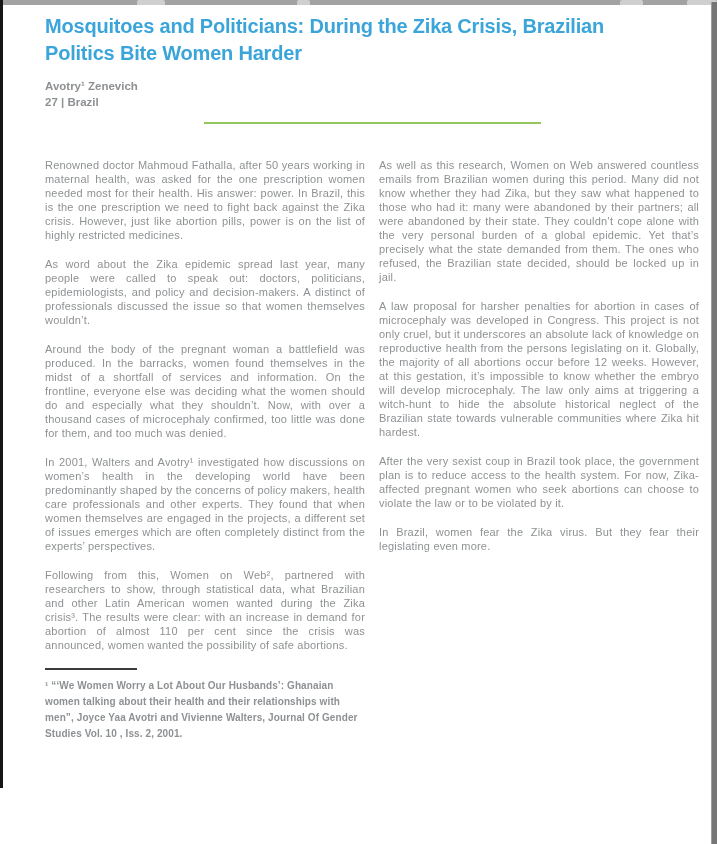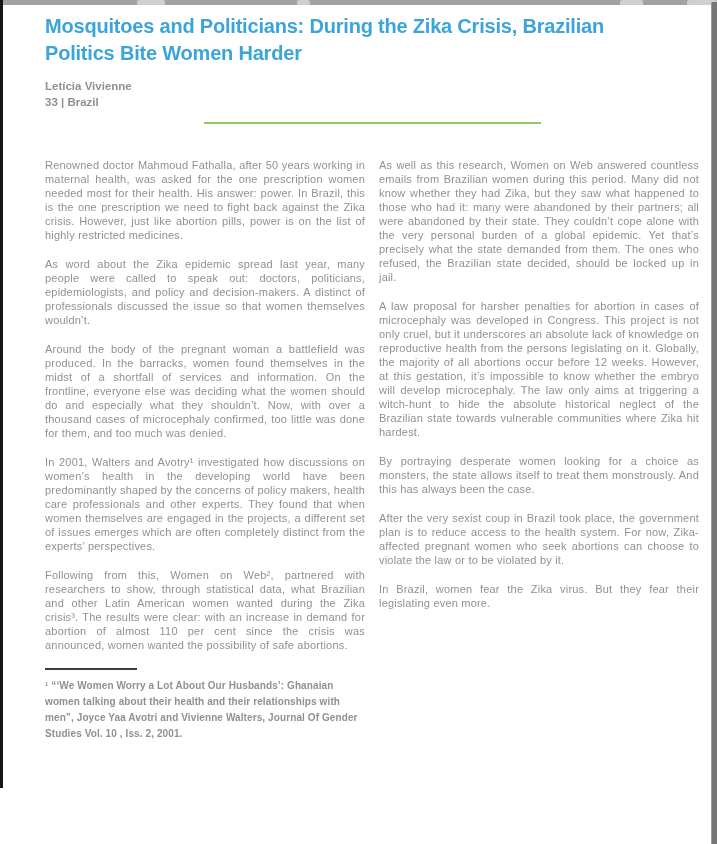--- a/index.html
+++ b/index.html
@@ -66,41 +66,40 @@
   <span class="seg seg4"></span>
 </div>
 <div class="leftbar"></div>
 <div class="rightbar"></div>
 
 <div class="page">
 
   <h1 class="title">Mosquitoes and Politicians: During the Zika Crisis, Brazilian Politics Bite Women Harder</h1>
 
   <div class="byline">
-    <div>Letícia Vivienne</div>
-    <div>33 | Brazil</div>
+    <div>Avotry¹ Zenevich</div>
+    <div>27 | Brazil</div>
   </div>
 
   <hr class="green-rule">
 
   <div class="columns">
 
     <div class="col">
       <p class="body">Renowned doctor Mahmoud Fathalla, after 50 years working in maternal health, was asked for the one prescription women needed most for their health. His answer: power. In Brazil, this is the one prescription we need to fight back against the Zika crisis. However, just like abortion pills, power is on the list of highly restricted medicines.</p>
       <p class="body">As word about the Zika epidemic spread last year, many people were called to speak out: doctors, politicians, epidemiologists, and policy and decision-makers. A distinct of professionals discussed the issue so that women themselves wouldn’t.</p>
       <p class="body">Around the body of the pregnant woman a battlefield was produced. In the barracks, women found themselves in the midst of a shortfall of services and information. On the frontline, everyone else was deciding what the women should do and especially what they shouldn’t. Now, with over a thousand cases of microcephaly confirmed, too little was done for them, and too much was denied.</p>
       <p class="body">In 2001, Walters and Avotry¹ investigated how discussions on women’s health in the developing world have been predominantly shaped by the concerns of policy makers, health care professionals and other experts. They found that when women themselves are engaged in the projects, a different set of issues emerges which are often completely distinct from the experts’ perspectives.</p>
       <p class="body">Following from this, Women on Web², partnered with researchers to show, through statistical data, what Brazilian and other Latin American women wanted during the Zika crisis³. The results were clear: with an increase in demand for abortion of almost 110 per cent since the crisis was announced, women wanted the possibility of safe abortions.</p>
 
       <hr class="footnote-rule">
       <p class="footnote">¹ “‘We Women Worry a Lot About Our Husbands’: Ghanaian women talking about their health and their relationships with men”, Joyce Yaa Avotri and Vivienne Walters, Journal Of Gender Studies Vol. 10 , Iss. 2, 2001.</p>
     </div>
 
     <div class="col">
       <p class="body">As well as this research, Women on Web answered countless emails from Brazilian women during this period. Many did not know whether they had Zika, but they saw what happened to those who had it: many were abandoned by their partners; all were abandoned by their state. They couldn’t cope alone with the very personal burden of a global epidemic. Yet that’s precisely what the state demanded from them. The ones who refused, the Brazilian state decided, should be locked up in jail.</p>
       <p class="body">A law proposal for harsher penalties for abortion in cases of microcephaly was developed in Congress. This project is not only cruel, but it underscores an absolute lack of knowledge on reproductive health from the persons legislating on it. Globally, the majority of all abortions occur before 12 weeks. However, at this gestation, it’s impossible to know whether the embryo will develop microcephaly. The law only aims at triggering a witch-hunt to hide the absolute historical neglect of the Brazilian state towards vulnerable communities where Zika hit hardest.</p>
-      <p class="body">By portraying desperate women looking for a choice as monsters, the state allows itself to treat them monstrously. And this has always been the case.</p>
       <p class="body">After the very sexist coup in Brazil took place, the government plan is to reduce access to the health system. For now, Zika-affected pregnant women who seek abortions can choose to violate the law or to be violated by it.</p>
       <p class="body">In Brazil, women fear the Zika virus. But they fear their legislating even more.</p>
     </div>
 
   </div>
 </div>
 
 </body></html>

